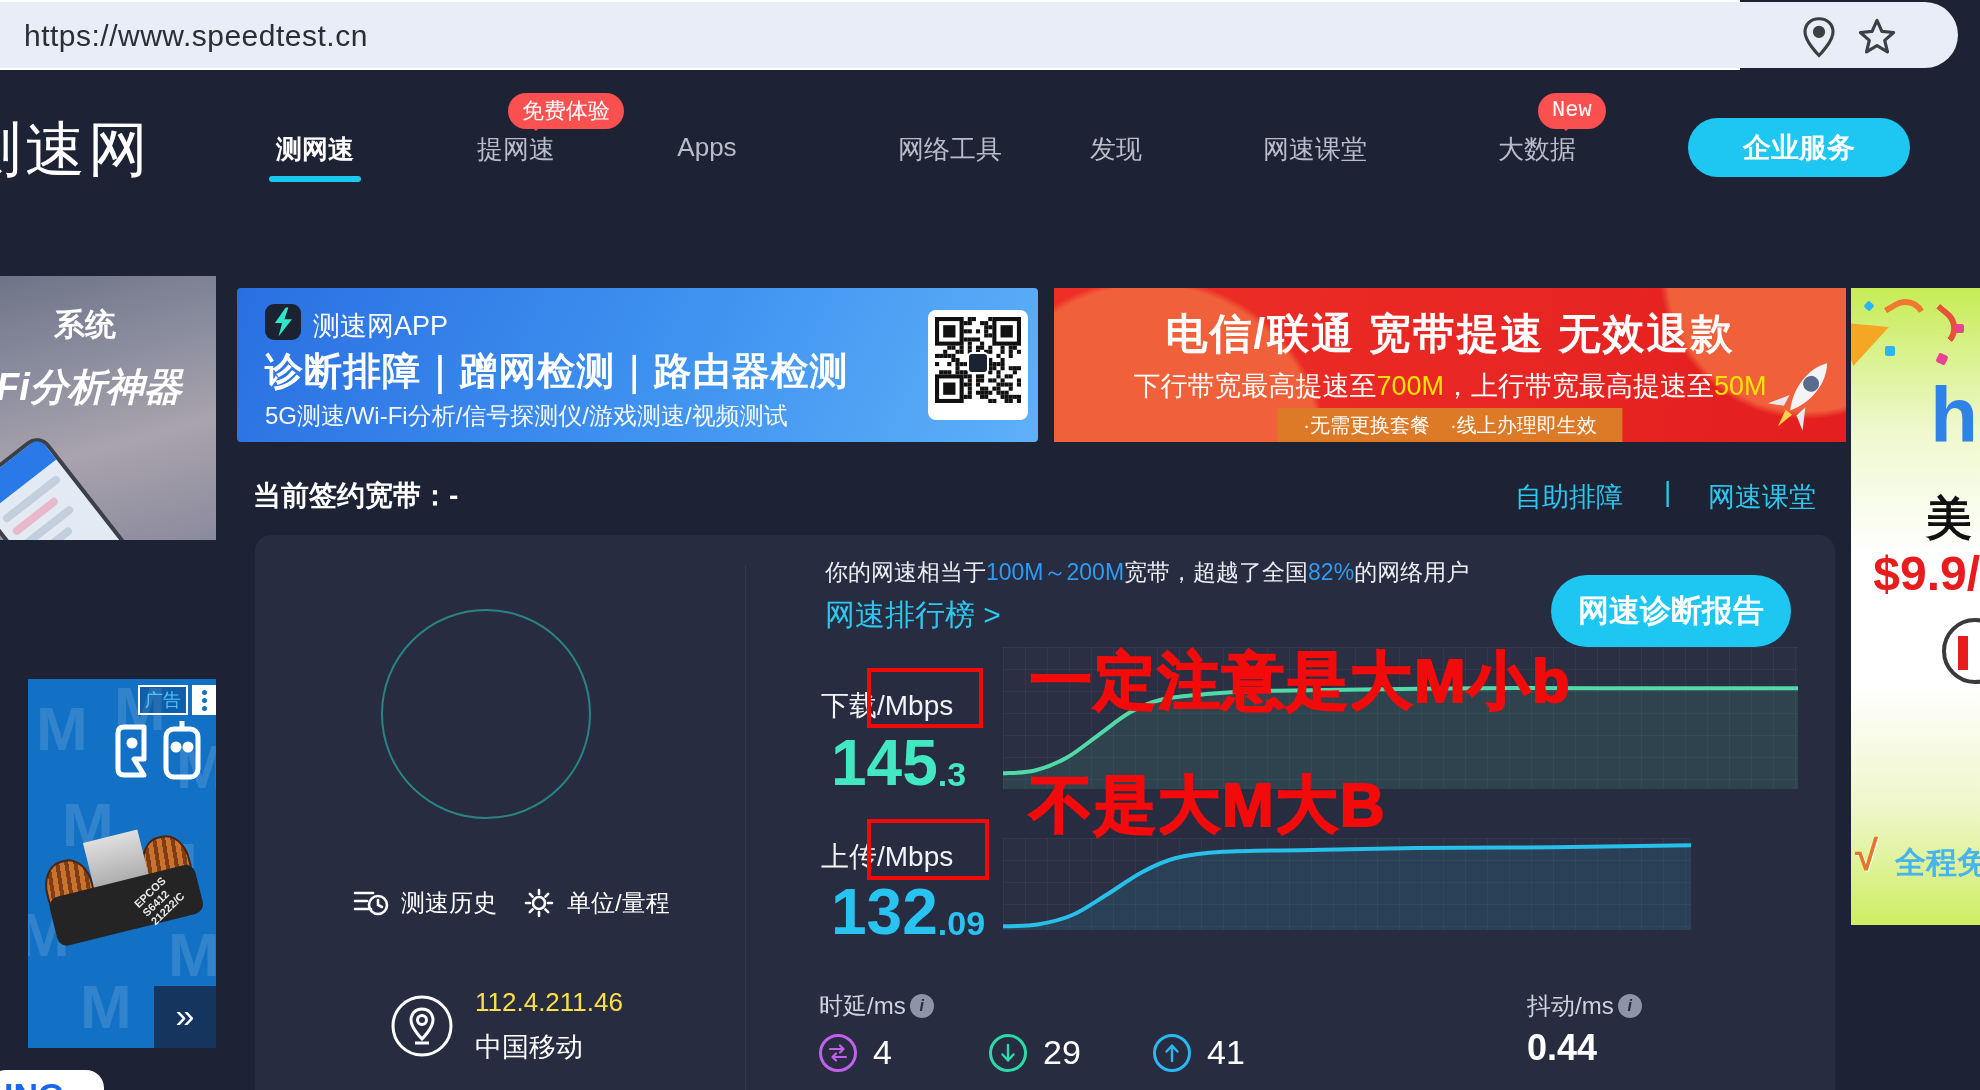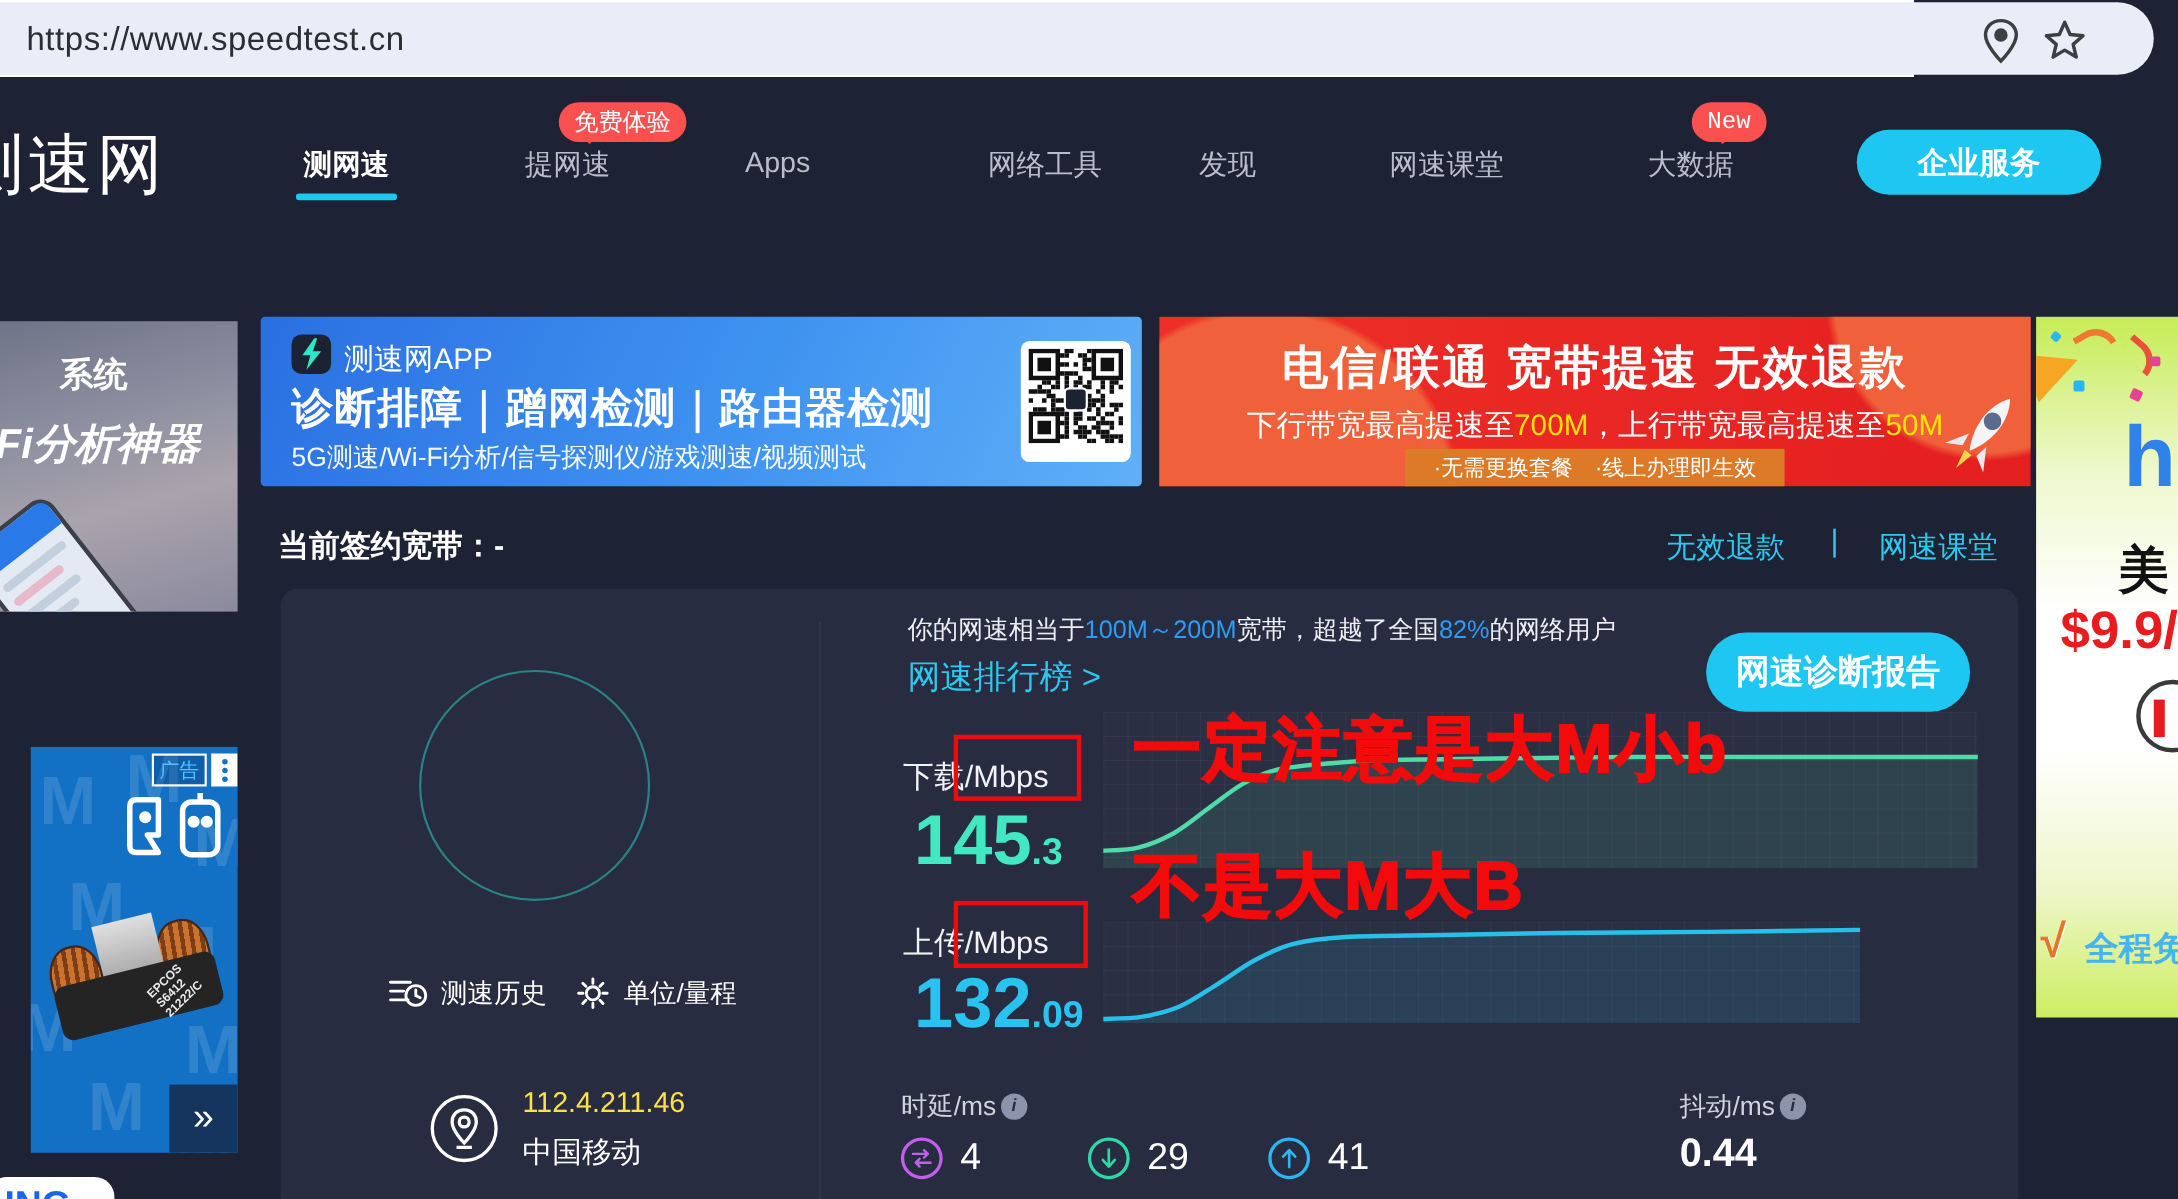--- a/index.html
+++ b/index.html
@@ -15,21 +15,21 @@
   
   .logo { position:absolute; left:-38px; top:110px; font-size:60px; font-weight:300; color:#ffffff; letter-spacing:3px; }
   .nav-item { position:absolute; top:132px; font-size:26px; color:#b8bdc9; text-align:center; cursor:pointer; }
   .nav-item.active { color:#ffffff; font-weight:bold; }
   .nav-underline { position:absolute; top:176px; height:6px; border-radius:3px; background:#1bc8f0; }
   .nav-badge { position:absolute; top:93px; height:36px; line-height:36px; padding:0 14px; border-radius:18px; background:#fa5050; color:#fff; font-size:22px; }
   .nav-badge:after { content:""; position:absolute; left:22px; bottom:-8px; border:6px solid transparent; border-top-color:#fa5050; }
   .cta-btn { position:absolute; left:1688px; top:118px; width:222px; height:59px; border-radius:30px; background:#1ec6f2; color:#fff; font-size:28px; font-weight:bold; text-align:center; line-height:59px; cursor:pointer; }
 
   
-  .ad-wifi { position:absolute; left:0; top:292px; width:216px; height:264px; overflow:hidden;
+  .ad-wifi { position:absolute; left:0; top:276px; width:216px; height:264px; overflow:hidden;
     background:linear-gradient(165deg,#6e7487 0%,#8d8fa0 35%,#a9a3ac 62%,#8b8a9d 100%); }
   .ad-wifi .t1 { position:absolute; left:54px; top:28px; color:#fff; font-size:31px; font-weight:bold; }
   .ad-wifi .t2 { position:absolute; left:-4px; top:86px; color:#fff; font-size:38px; font-weight:900; font-style:italic; white-space:nowrap; }
   .phone { position:absolute; left:4px; top:168px; width:95px; height:160px; background:#e3eaf4; border:4px solid #3a3f4a; border-radius:16px; transform:rotate(-38deg); }
   .phone .bar { position:absolute; left:0; top:0; width:100%; height:28px; background:#2979e8; border-radius:10px 10px 0 0; }
   .phone .ln { position:absolute; left:8px; height:8px; background:#c3cfdd; border-radius:4px; }
   .detail-btn { position:absolute; left:-30px; top:292px; width:186px; height:58px; background:#f4504e; border-radius:29px; color:#fff; font-size:30px; line-height:58px; padding-left:50px; cursor:pointer; }
 
   .ad-comp { position:absolute; left:28px; top:679px; width:188px; height:369px; background:#1371c5; overflow:hidden; }
   .mglyph { position:absolute; color:rgba(255,255,255,.13); font-size:62px; font-weight:900; }
@@ -410,21 +410,21 @@
     <div class="word">美</div>
     <div class="price">$9.9/</div>
     <div class="pcircle">
         <i></i>
       </div>
     <div class="check">√</div>
     <div class="footer-t">全程免</div>
   </div>
 
   <div class="bb-label">当前签约宽带：-</div>
-  <div class="bb-link" style="left:1515px;">无效退款</div>
+  <div class="bb-link" style="left:1515px;">自助排障</div>
   <div class="bb-sep">|</div>
   <div class="bb-link" style="left:1708px;">网速课堂</div>
 
   <div class="card">
     <div class="v-divider"></div>
 
     <div class="gauge-ring"></div>
 
     <div class="tool" style="left:98px;">
       <svg width="36" height="32" viewBox="0 0 36 32" fill="none" stroke="#fff" stroke-width="2.6" stroke-linecap="round">

